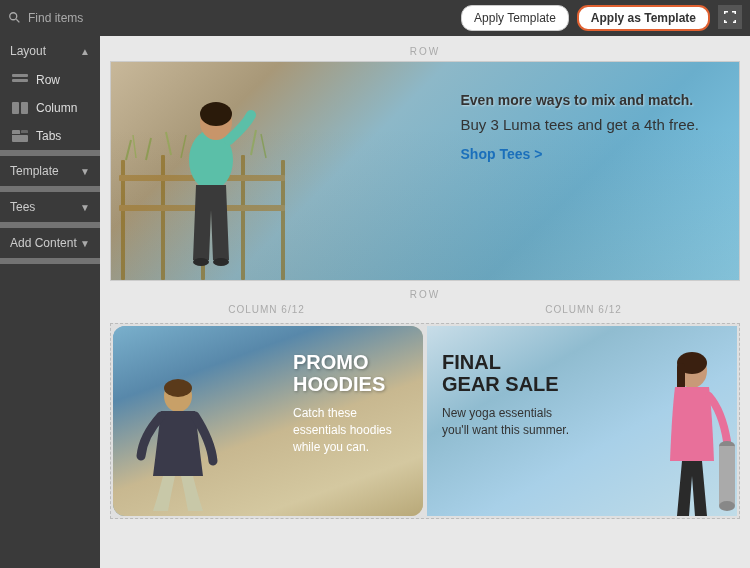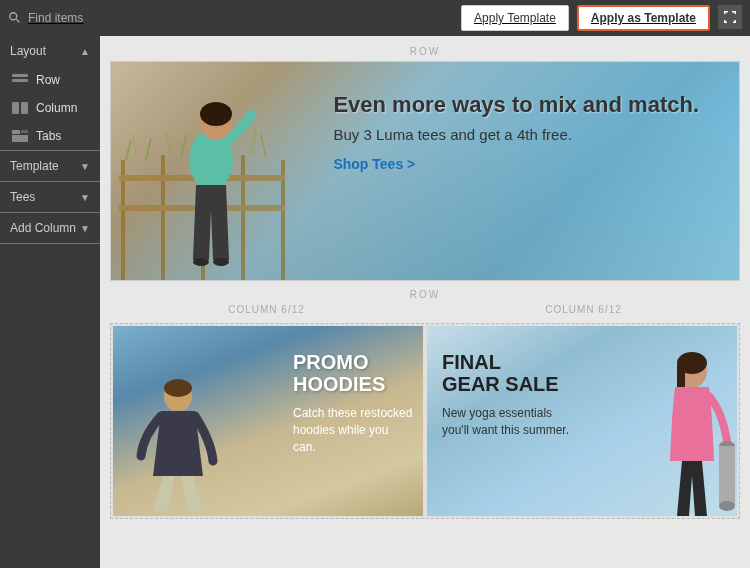--- a/index.html
+++ b/index.html
@@ -7,39 +7,38 @@
 
     
     .toolbar {
       display: flex;
       align-items: center;
       justify-content: space-between;
       background: #3a3a3a;
       height: 36px;
       padding: 0 8px;
       flex-shrink: 0;
-      text-decoration: underline;
     }
     .search-area {
       display: flex;
       align-items: center;
       gap: 6px;
       color: #ccc;
       font-size: 12px;
     }
     .search-icon-svg { width: 14px; height: 14px; fill: #aaa; }
     .toolbar-buttons {
       display: flex;
       gap: 8px;
     }
     .toolbar-btn {
       padding: 4px 12px;
       font-size: 12px;
       cursor: pointer;
-      border-radius: 2px;
+      border-radius: 11px;
       border: 1px solid #ccc;
       background: #fff;
       color: #333;
     }
     .toolbar-btn.primary {
       border: 2px solid #e06030;
       background: #fff;
       color: #333;
       font-weight: bold;
     }
@@ -64,21 +63,21 @@
     
     .sidebar {
       width: 100px;
       background: #3a3a3a;
       color: #ccc;
       font-size: 12px;
       flex-shrink: 0;
       overflow-y: auto;
     }
     .sidebar-section {
-      border-bottom: 1px solid #737373;
+      border-bottom: 6px solid #737373;
     }
     .sidebar-section-header {
       display: flex;
       align-items: center;
       justify-content: space-between;
       padding: 8px 10px;
       font-size: 12px;
       color: #ccc;
     }
     .sidebar-item {
@@ -134,21 +133,21 @@
       background:
         linear-gradient(to bottom, transparent 30%, rgba(100,80,50,0.1) 100%);
     }
     .hero-text-area {
       position: absolute;
       top: 30px;
       right: 40px;
       text-align: left;
     }
     .hero-headline {
-      font-size: 22px;
+      font-size: 14px;
       font-weight: bold;
       color: #333;
       margin-bottom: 8px;
       text-shadow: 1px 1px 2px rgba(255,255,255,0.5);
     }
     .hero-subtext {
       font-size: 15px;
       color: #333;
       margin-bottom: 12px;
     }
@@ -167,20 +166,21 @@
       margin-top: 6px;
     }
     .col-card {
       flex: 1;
       height: 190px;
       position: relative;
       overflow: hidden;
     }
     .col-card-left {
       background: linear-gradient(135deg, #7ba8c8 0%, #5590b8 30%, #d4c8a0 70%, #c8b890 100%);
+      border-radius: 12px;
     }
     .col-card-right {
       background: linear-gradient(135deg, #b8d4e8 0%, #90bcd4 30%, #d0e8f0 60%, #b8ccd8 100%);
     }
     .col-card-text {
       position: absolute;
       top: 30px;
       left: 20px;
       right: 20px;
     }
@@ -293,21 +293,21 @@
 
     <div class="sidebar-section">
       <div class="sidebar-section-header">
         <span>Tees</span>
         <span class="chevron">▼</span>
       </div>
     </div>
 
     <div class="sidebar-section">
       <div class="sidebar-section-header">
-        <span>Add Column</span>
+        <span>Add Content</span>
         <span class="chevron">▼</span>
       </div>
     </div>
   </div>
 
   <div class="content-area">
 
     <div class="row-label">ROW</div>
 
     <div class="hero-banner">
@@ -381,21 +381,21 @@
 
               <path d="M38 70 Q20 90 18 110" stroke="#3a3a4a" stroke-width="9" fill="none" stroke-linecap="round"></path>
               <path d="M72 70 Q88 95 90 115" stroke="#3a3a4a" stroke-width="9" fill="none" stroke-linecap="round"></path>
 
               <path d="M40 130 Q35 150 30 165 L45 165 Q48 148 52 130 Z" fill="#c8c8a8"></path>
               <path d="M70 130 Q75 150 80 165 L65 165 Q62 148 58 130 Z" fill="#c8c8a8"></path>
             </svg>
             <div class="col-card-text" style="left:auto;right:10px;top:25px;text-align:left;width:120px;">
               <div class="col-card-title" style="white-space:pre-line;">PROMO
 HOODIES</div>
-              <div class="col-card-desc">Catch these restocked hoodies while you can.</div>
+              <div class="col-card-desc">Catch these essentials hoodies while you can.</div>
             </div>
           </div>
 
           <div class="col-card col-card-right" style="flex:1;height:190px;position:relative;overflow:hidden;">
             <div style="position:absolute;inset:0;background:linear-gradient(150deg,#c8dde8 0%,#90bcd0 30%,#a8d0e8 60%,#c0dce8 100%);"></div>
 
             <svg style="position:absolute;right:0;bottom:0;width:100px;height:185px;" viewBox="0 0 100 185">
 
               <ellipse cx="55" cy="40" rx="15" ry="17" fill="#c89a78"></ellipse>
 

